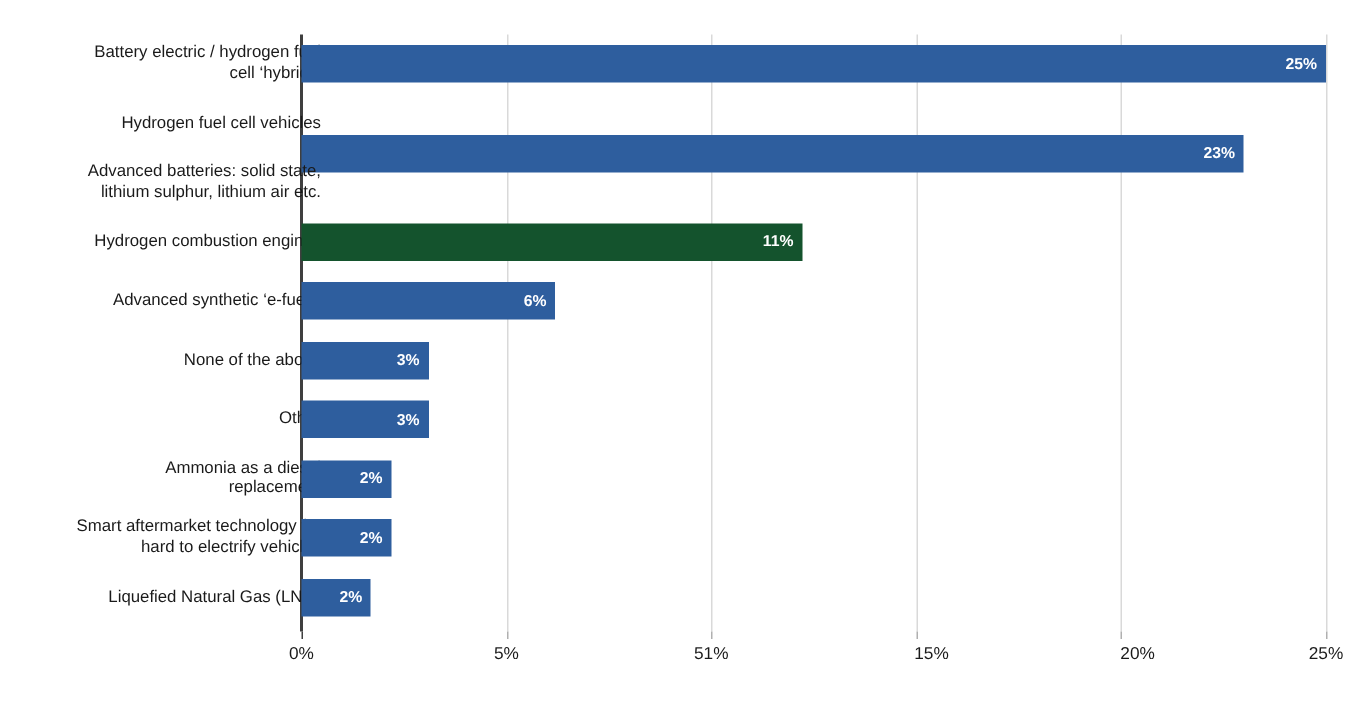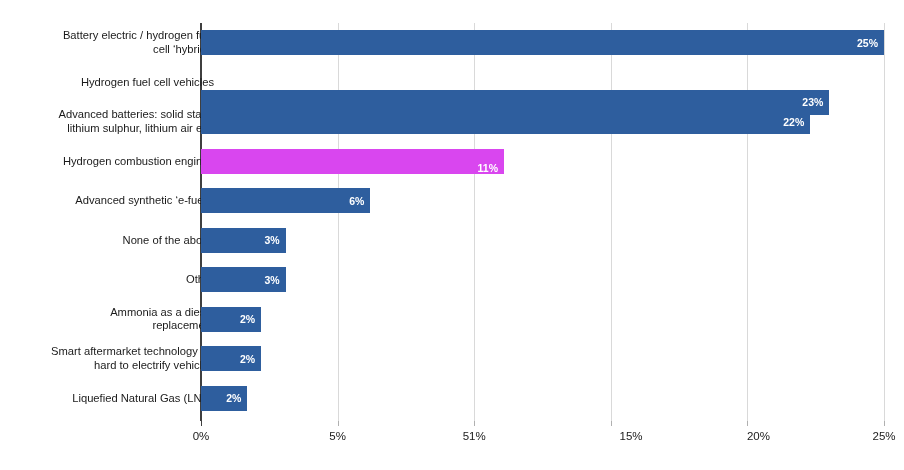--- a/index.html
+++ b/index.html
@@ -161,30 +161,25 @@
         <div class="cat-label">Hydrogen fuel cell vehicles</div>
         <div class="bar-track">
           <div class="bar" style="width: 628.36px; background: rgb(46, 94, 158); margin-top: 40px;">
             <span class="bar-value" style="color: rgb(255, 255, 255);">23%</span>
           </div>
         </div>
       </div>
       <div class="row" style="top: 102px;">
         <div class="cat-label">Advanced batteries: solid state,
 lithium sulphur, lithium air etc.</div>
-        <div class="bar-track">
-          <div class="bar" style="width: 609.236px; background: rgb(46, 94, 158);">
-            <span class="bar-value" style="color: rgb(255, 255, 255);">22%</span>
-          </div>
-        </div>
       </div>
       <div class="row" style="top: 141.5px;">
         <div class="cat-label">Hydrogen combustion engines</div>
         <div class="bar-track">
-          <div class="bar" style="width: 303px; background: #d946ef; align-items: flex-end;">
+          <div class="bar" style="width: 334px; background: #14532d;">
             <span class="bar-value" style="color: rgb(255, 255, 255);">11%</span>
           </div>
         </div>
       </div>
       <div class="row" style="top: 181px;">
         <div class="cat-label">Advanced synthetic ‘e-fuels’</div>
         <div class="bar-track">
           <div class="bar" style="width: 169.384px; background: rgb(46, 94, 158);">
             <span class="bar-value" style="color: rgb(255, 255, 255);">6%</span>
           </div>
@@ -235,20 +230,20 @@
     </div>
 
   <div class="xaxis">
       <div class="xtick-mark" style="left: 0px; background: rgb(63, 63, 63);"></div>
       <div class="xtick-label" style="left: 0px;">0%</div>
       <div class="xtick-mark" style="left: 136.6px; background: rgb(176, 176, 176);"></div>
       <div class="xtick-label" style="left: 136.6px;">5%</div>
       <div class="xtick-mark" style="left: 273.2px; background: rgb(176, 176, 176);"></div>
       <div class="xtick-label" style="left: 273.2px;">51%</div>
       <div class="xtick-mark" style="left: 409.8px; background: rgb(176, 176, 176);"></div>
-      <div class="xtick-label" style="left: 430px;">15%</div>
+      <div class="xtick-label" style="left: 420px;">15%</div>
       <div class="xtick-mark" style="left: 546.4px; background: rgb(176, 176, 176);"></div>
       <div class="xtick-label" style="left: 546.4px; margin-left: 11px;">20%</div>
       <div class="xtick-mark" style="left: 683px; background: rgb(176, 176, 176);"></div>
       <div class="xtick-label" style="left: 683px;">25%</div>
     </div>
 
 </div>
 
 </body></html>

